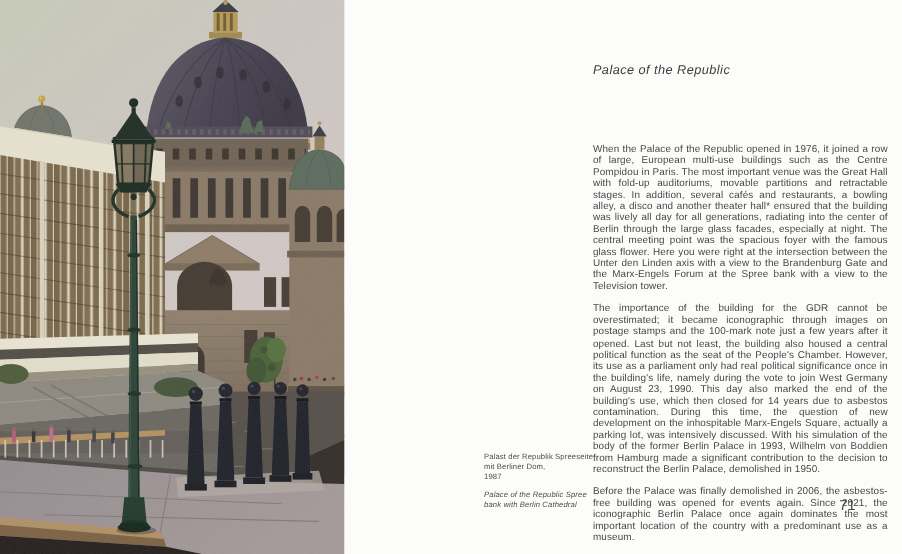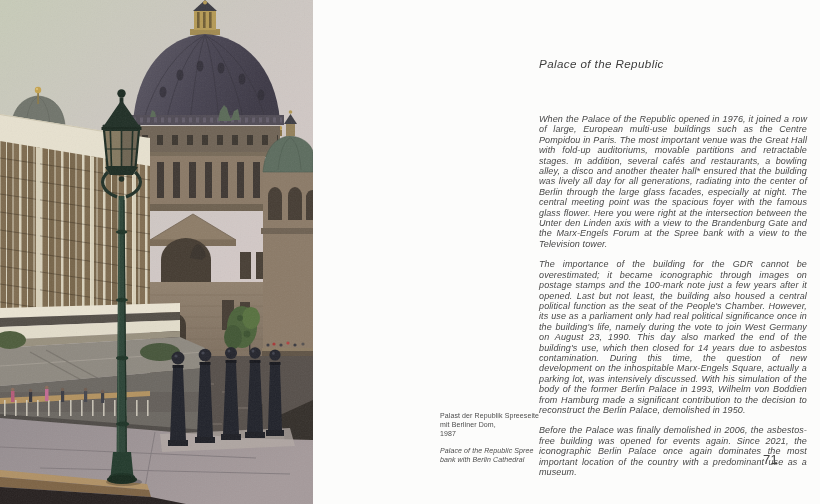--- a/index.html
+++ b/index.html
@@ -15,22 +15,22 @@
     overflow:hidden;background:#cfc8c2;
   }
   .photo svg{display:block;}
   .right-page{position:absolute;left:313px;top:0;width:507px;height:504px;}
   .page-title{
     position:absolute;left:226px;top:57px;margin:0;
     font-size:11.6px;font-weight:normal;font-style:italic;
     letter-spacing:0.4px;color:#3c3c3c;white-space:nowrap;
   }
   .body-col{
-    position:absolute;left:226px;top:114px;width:268px;
-    font-size:9px;line-height:10.4px;font-style:italic;
+    position:absolute;left:226px;top:130px;width:268px;
+    font-size:9px;line-height:10.4px;
     color:#474747;letter-spacing:0.12px;
     text-align:justify;
   }
   .body-col p{margin:0 0 10px 0;}
   .caption{
     position:absolute;left:127px;top:411px;width:110px;
     font-size:7px;line-height:9px;color:#4c4c4c;letter-spacing:0.1px;
   }
   .caption .line{white-space:nowrap;}
   .caption .cap-en{margin-top:8px;font-style:italic;}

